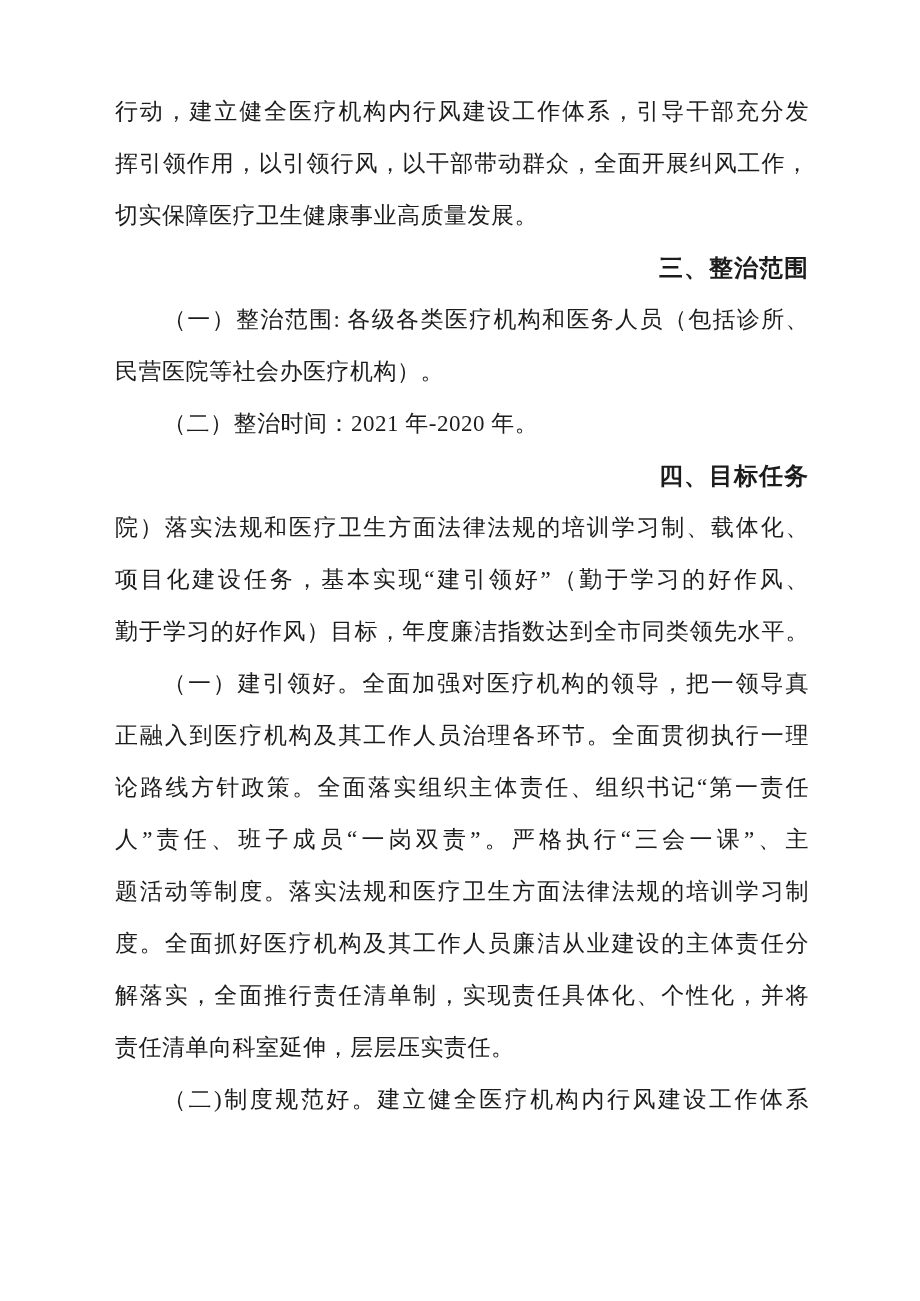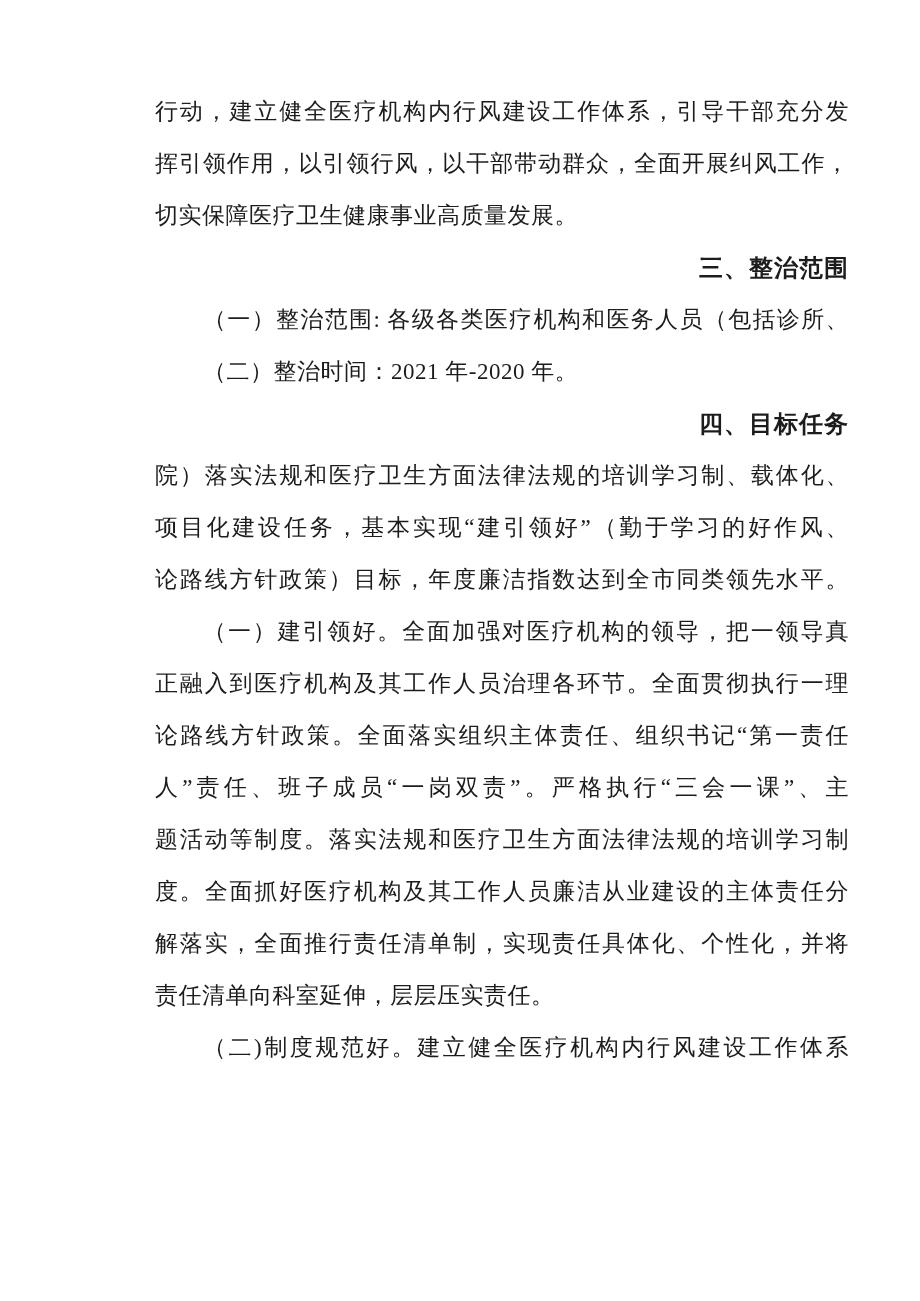--- a/index.html
+++ b/index.html
@@ -14,21 +14,20 @@
     background: #ffffff;
     overflow: hidden;
     font-family: "Liberation Serif", "DejaVu Serif", serif;
     color: #1c1c1c;
   }
   .content {
     position: absolute;
     left: 115px;
     top: 86px;
     width: 694px;
-    margin-left: 40px;
   }
   .line {
     font-size: 23px;
     line-height: 52px;
     height: 52px;
     letter-spacing: 0.5px;
     white-space: nowrap;
     overflow: visible;
   }
   .line.fill {
@@ -52,25 +51,26 @@
 <body>
 
 <div class="page">
   <div class="content" style="color: rgb(28, 28, 28);">
 
   <div class="line fill">行动，建立健全医疗机构内行风建设工作体系，引导干部充分发</div>
       <div class="line fill">挥引领作用，以引领行风，以干部带动群众，全面开展纠风工作，</div>
       <div class="line">切实保障医疗卫生健康事业高质量发展。</div>
       <div class="line heading indent">三、整治范围</div>
       <div class="line indent fill">（一）整治范围: 各级各类医疗机构和医务人员（包括诊所、</div>
+      <div class="line">民营医院等社会办医疗机构）。</div>
       <div class="line indent">（二）整治时间：2021 年-2020 年。</div>
       <div class="line heading indent">四、目标任务</div>
       <div class="line fill">院）落实法规和医疗卫生方面法律法规的培训学习制、载体化、</div>
       <div class="line fill">项目化建设任务，基本实现“建引领好”（勤于学习的好作风、</div>
-      <div class="line fill">论路线方针政策）目标，年度廉洁指数达到全市同类领先水平。</div>
+      <div class="line fill">勤于学习的好作风）目标，年度廉洁指数达到全市同类领先水平。</div>
       <div class="line indent fill">（一）建引领好。全面加强对医疗机构的领导，把一领导真</div>
       <div class="line fill">正融入到医疗机构及其工作人员治理各环节。全面贯彻执行一理</div>
       <div class="line fill">论路线方针政策。全面落实组织主体责任、组织书记“第一责任</div>
       <div class="line fill">人”责任、班子成员“一岗双责”。严格执行“三会一课”、主</div>
       <div class="line fill">题活动等制度。落实法规和医疗卫生方面法律法规的培训学习制</div>
       <div class="line fill">度。全面抓好医疗机构及其工作人员廉洁从业建设的主体责任分</div>
       <div class="line fill">解落实，全面推行责任清单制，实现责任具体化、个性化，并将</div>
       <div class="line">责任清单向科室延伸，层层压实责任。</div>
       <div class="line indent fill">（二)制度规范好。建立健全医疗机构内行风建设工作体系</div>
     </div>

